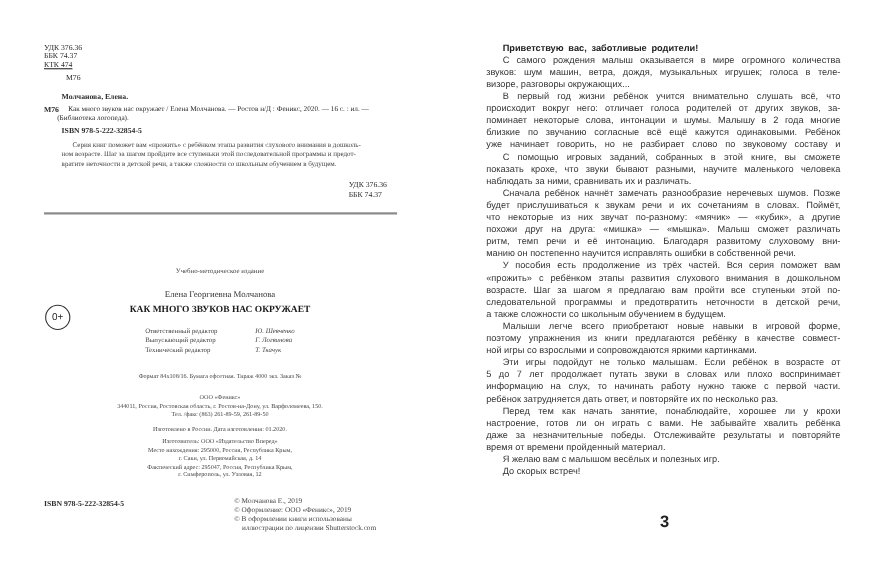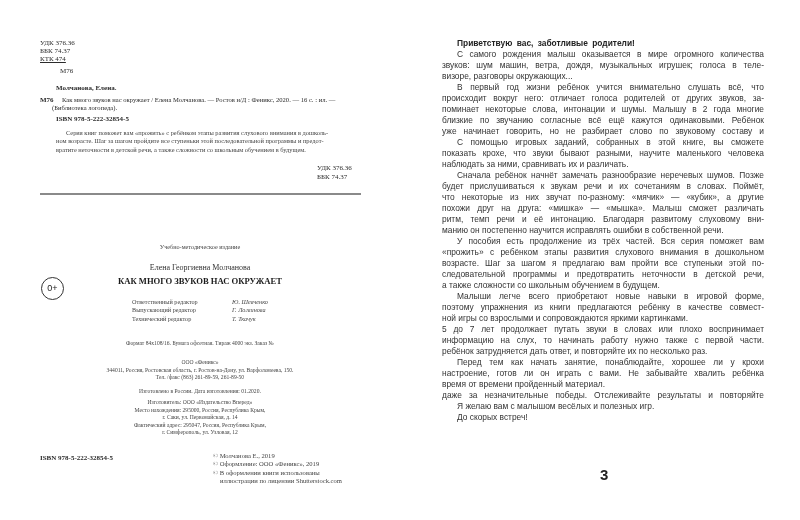--- a/index.html
+++ b/index.html
@@ -135,25 +135,26 @@
       <span class="line">ритм, темп речи и её интонацию. Благодаря развитому слуховому вни-</span>
       <span class="line last">манию он постепенно научится исправлять ошибки в собственной речи.</span>
       <span class="line ind">У пособия есть продолжение из трёх частей. Вся серия поможет вам</span>
       <span class="line">«прожить» с ребёнком этапы развития слухового внимания в дошкольном</span>
       <span class="line">возрасте. Шаг за шагом я предлагаю вам пройти все ступеньки этой по-</span>
       <span class="line">следовательной программы и предотвратить неточности в детской речи,</span>
       <span class="line last">а также сложности со школьным обучением в будущем.</span>
       <span class="line ind">Малыши легче всего приобретают новые навыки в игровой форме,</span>
       <span class="line">поэтому упражнения из книги предлагаются ребёнку в качестве совмест-</span>
       <span class="line last">ной игры со взрослыми и сопровождаются яркими картинками.</span>
+      <span class="line ind">Эти игры подойдут не только малышам. Если ребёнок в возрасте от</span>
       <span class="line">5 до 7 лет продолжает путать звуки в словах или плохо воспринимает</span>
       <span class="line">информацию на слух, то начинать работу нужно также с первой части.</span>
       <span class="line last">ребёнок затрудняется дать ответ, и повторяйте их по несколько раз.</span>
       <span class="line ind">Перед тем как начать занятие, понаблюдайте, хорошее ли у крохи</span>
       <span class="line">настроение, готов ли он играть с вами. Не забывайте хвалить ребёнка</span>
+      <span class="line">даже за незначительные победы. Отслеживайте результаты и повторяйте</span>
       <span class="line last">время от времени пройденный материал.</span>
-      <span class="line">даже за незначительные победы. Отслеживайте результаты и повторяйте</span>
       <span class="line ind last">Я желаю вам с малышом весёлых и полезных игр.</span>
       <span class="line ind last">До скорых встреч!</span>
     </div>
 </div>
 
 <div class="pageNum">3</div>
 
 </body></html>

